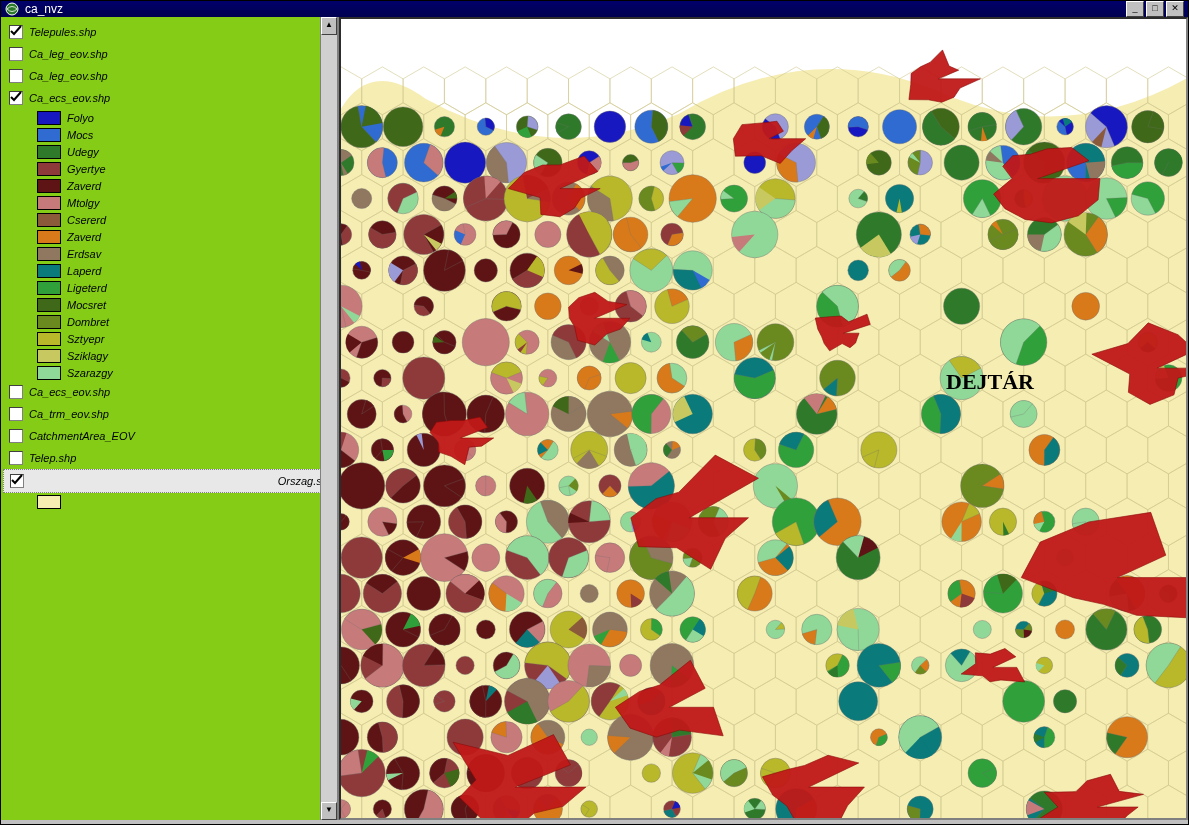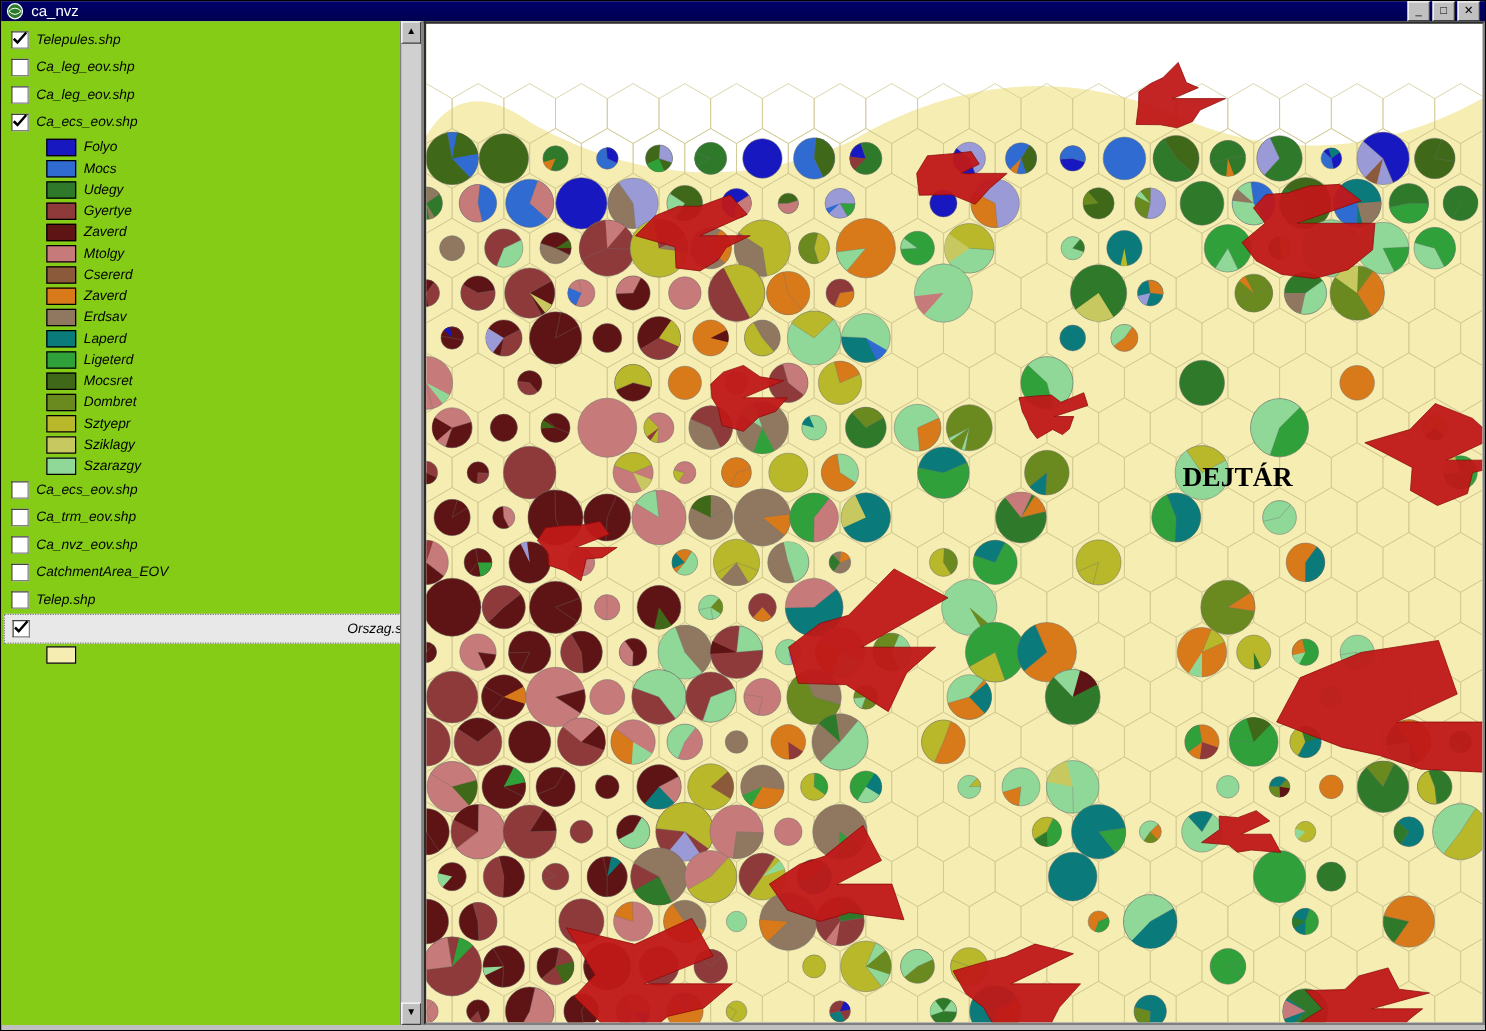--- a/index.html
+++ b/index.html
@@ -265,24 +265,20 @@
               <span class="legend-label">Szarazgy</span>
             </div>
           </div>
           <div class="layer-row">
             <span class="chk"></span>
             <span class="layer-label">Ca_ecs_eov.shp</span>
           </div>
           <div class="layer-row">
             <span class="chk"></span>
             <span class="layer-label">Ca_trm_eov.shp</span>
-          </div>
-          <div class="layer-row">
-            <span class="chk"></span>
-            <span class="layer-label">Ca_nvz_eov.shp</span>
           </div>
           <div class="layer-row">
             <span class="chk"></span>
             <span class="layer-label">CatchmentArea_EOV</span>
           </div>
           <div class="layer-row">
             <span class="chk"></span>
             <span class="layer-label">Telep.shp</span>
           </div>
           <div class="layer-row sel">

